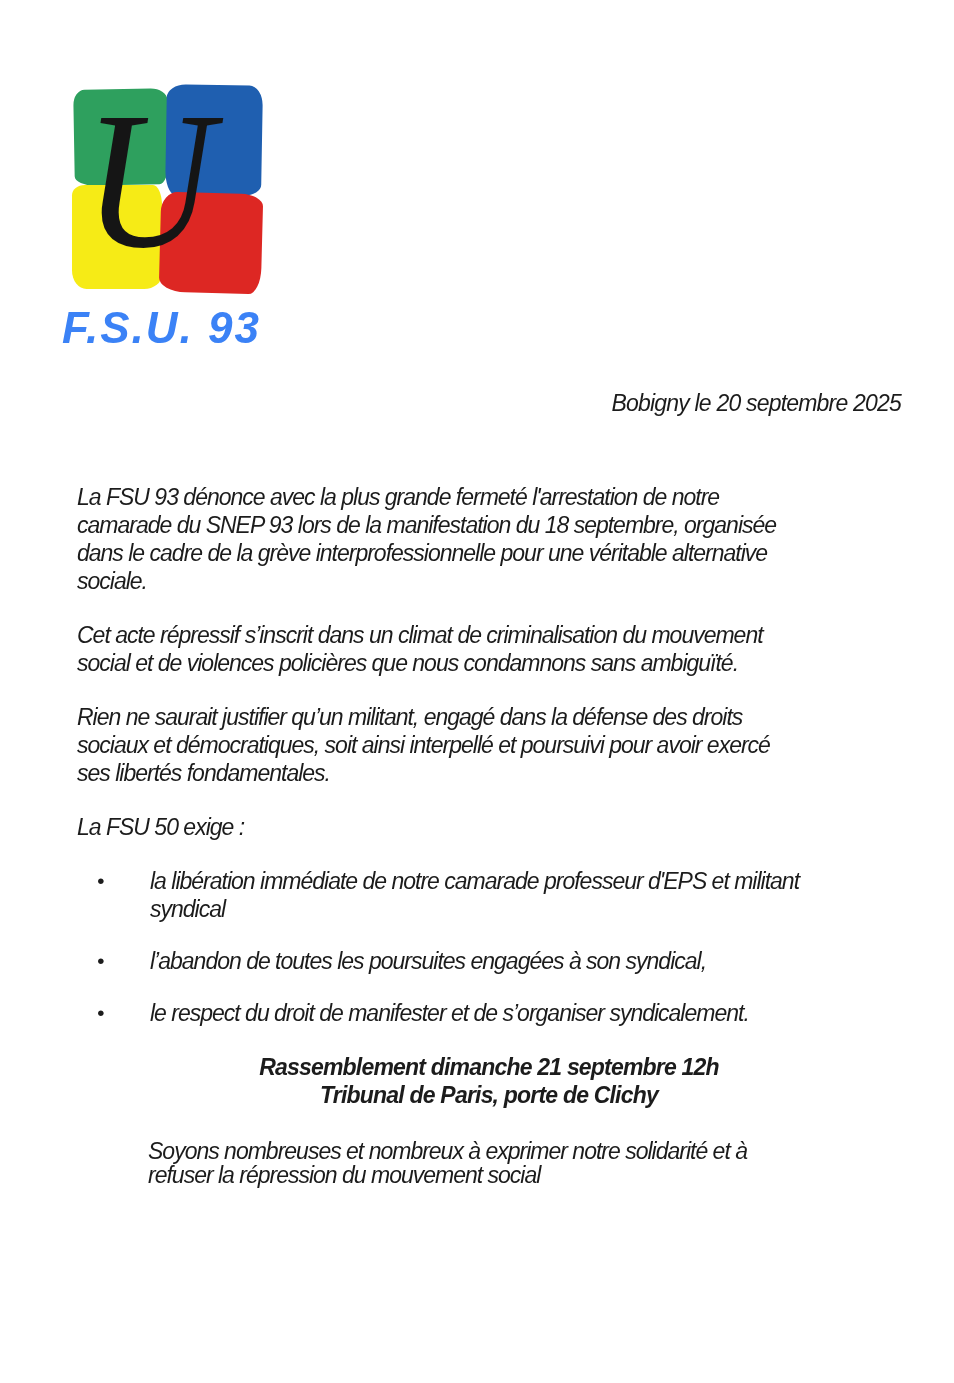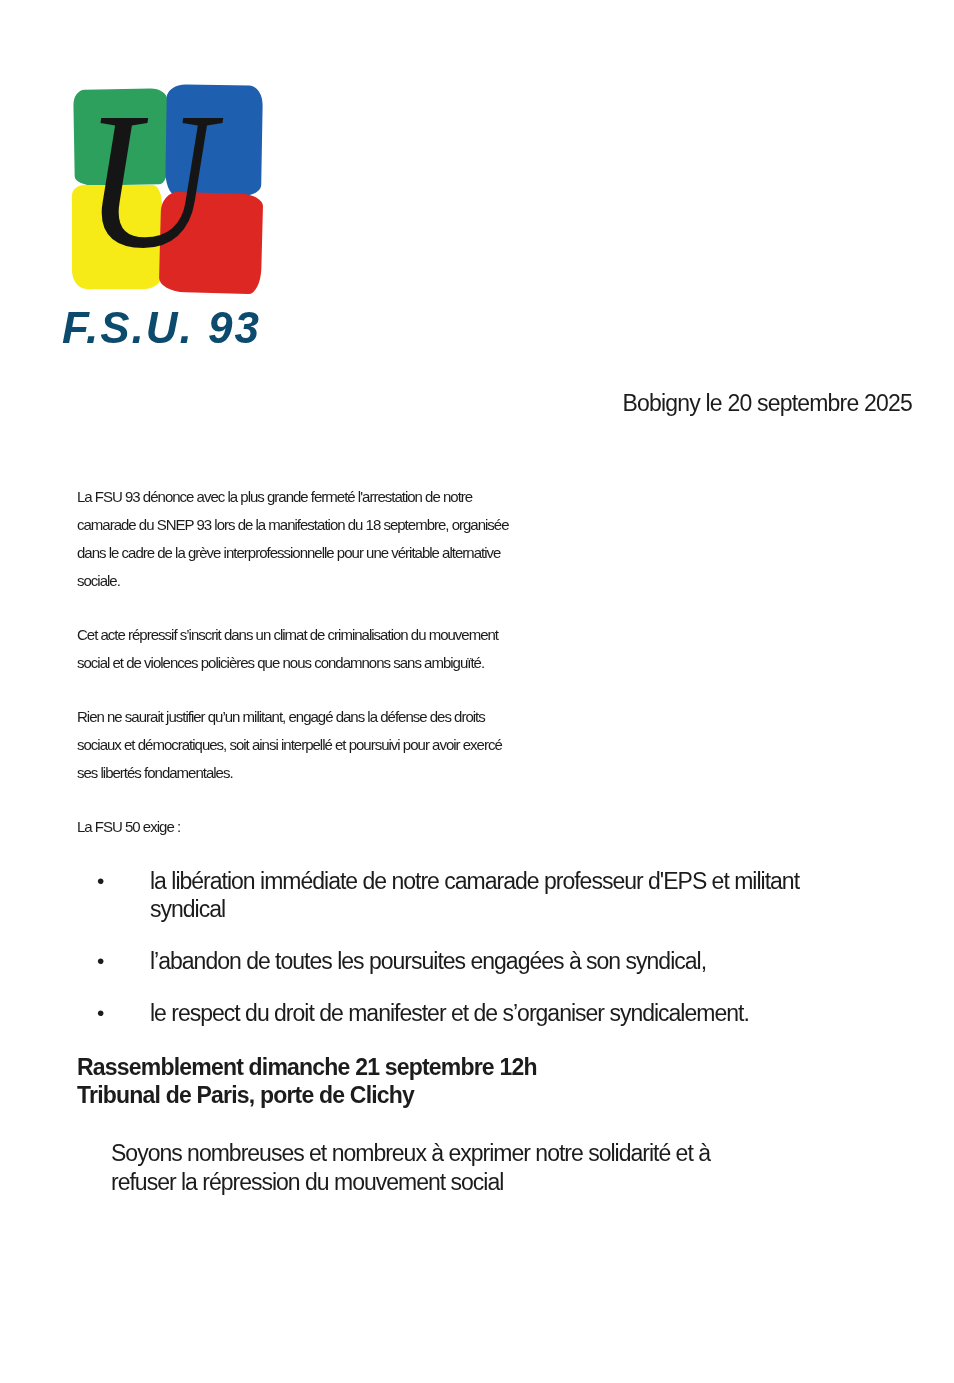--- a/index.html
+++ b/index.html
@@ -7,21 +7,21 @@
     position: relative;
     width: 954px;
     height: 1383px;
     background: #ffffff;
     box-sizing: border-box;
     padding-top: 85px;
     overflow: hidden;
     font-family: "Liberation Sans", "DejaVu Sans", sans-serif;
     color: #1c1c1c;
   }
-  .content { padding: 0 42px 0 77px; }
+  .content { padding: 0 53px 0 77px; font-style: italic; }
 
   
   .logo { padding-left: 72px; }
   .logo-blocks { position: relative; width: 192px; height: 210px; }
   .logo-block { position: absolute; }
   .block-green  { left: 2px;  top: 4px;   width: 94px;  height: 96px;
                   border-radius: 12% 18% 10% 22% / 16% 12% 24% 10%; transform: rotate(-1deg); }
   .block-blue   { left: 94px; top: 0;     width: 96px;  height: 110px;
                   border-radius: 20% 14% 18% 10% / 12% 18% 10% 22%; transform: rotate(1deg); }
   .block-yellow { left: 0;    top: 100px; width: 90px;  height: 104px;
@@ -32,56 +32,56 @@
     position: absolute; left: 12px; top: -2px; z-index: 2;
     font-family: "Liberation Serif", "DejaVu Serif", serif;
     font-style: italic; font-weight: 400;
     font-size: 195px; line-height: 1;
     transform: scaleX(0.92); transform-origin: left top;
   }
   .logo-caption {
     margin-left: -10px; margin-top: 10px;
     font-weight: 700; font-style: italic;
     font-size: 44px; line-height: 46px; letter-spacing: 2px;
-    color: #0c4a6e;
+    color: #3b82f6;
   }
 
   
   .dateline {
     margin-top: 38px;
     font-size: 23px; line-height: 28px; letter-spacing: -0.8px;
     text-align: right;
   }
   .para {
     margin: 0 0 26px 0;
-    font-size: 15px; line-height: 28px; letter-spacing: -1px;
+    font-size: 23px; line-height: 28px; letter-spacing: -1px;
     white-space: pre-line;
   }
   .para-first { margin-top: 66px; }
   .demands { list-style: none; margin: 0 0 24px 0; padding: 0; }
   .demand-item { display: flex; margin: 0 0 24px 0; }
   .bullet-dot {
     width: 25px; margin-left: 20px; flex: 0 0 auto;
     font-size: 21px; line-height: 28px;
   }
   .demand-text {
     flex: 1;
     font-size: 23px; line-height: 28px; letter-spacing: -1px;
     white-space: pre-line;
     margin-left: 28px;
   }
   .rally {
     margin: 26px 0 16px 0;
     font-size: 23px; line-height: 28px; letter-spacing: -0.8px;
-    font-weight: 700; text-align: left;
+    font-weight: 700; text-align: center;
     white-space: pre-line;
   }
   .closing {
-    margin: 30px 0 0 34px;
-    font-size: 23px; line-height: 29px; letter-spacing: -1px;
+    margin: 30px 0 0 71px;
+    font-size: 23px; line-height: 24px; letter-spacing: -1px;
     white-space: pre-line;
   }
 </style>
 </head>
 <body>
 
 <div class="page">
 
   <div class="logo">
     <div class="logo-blocks">

